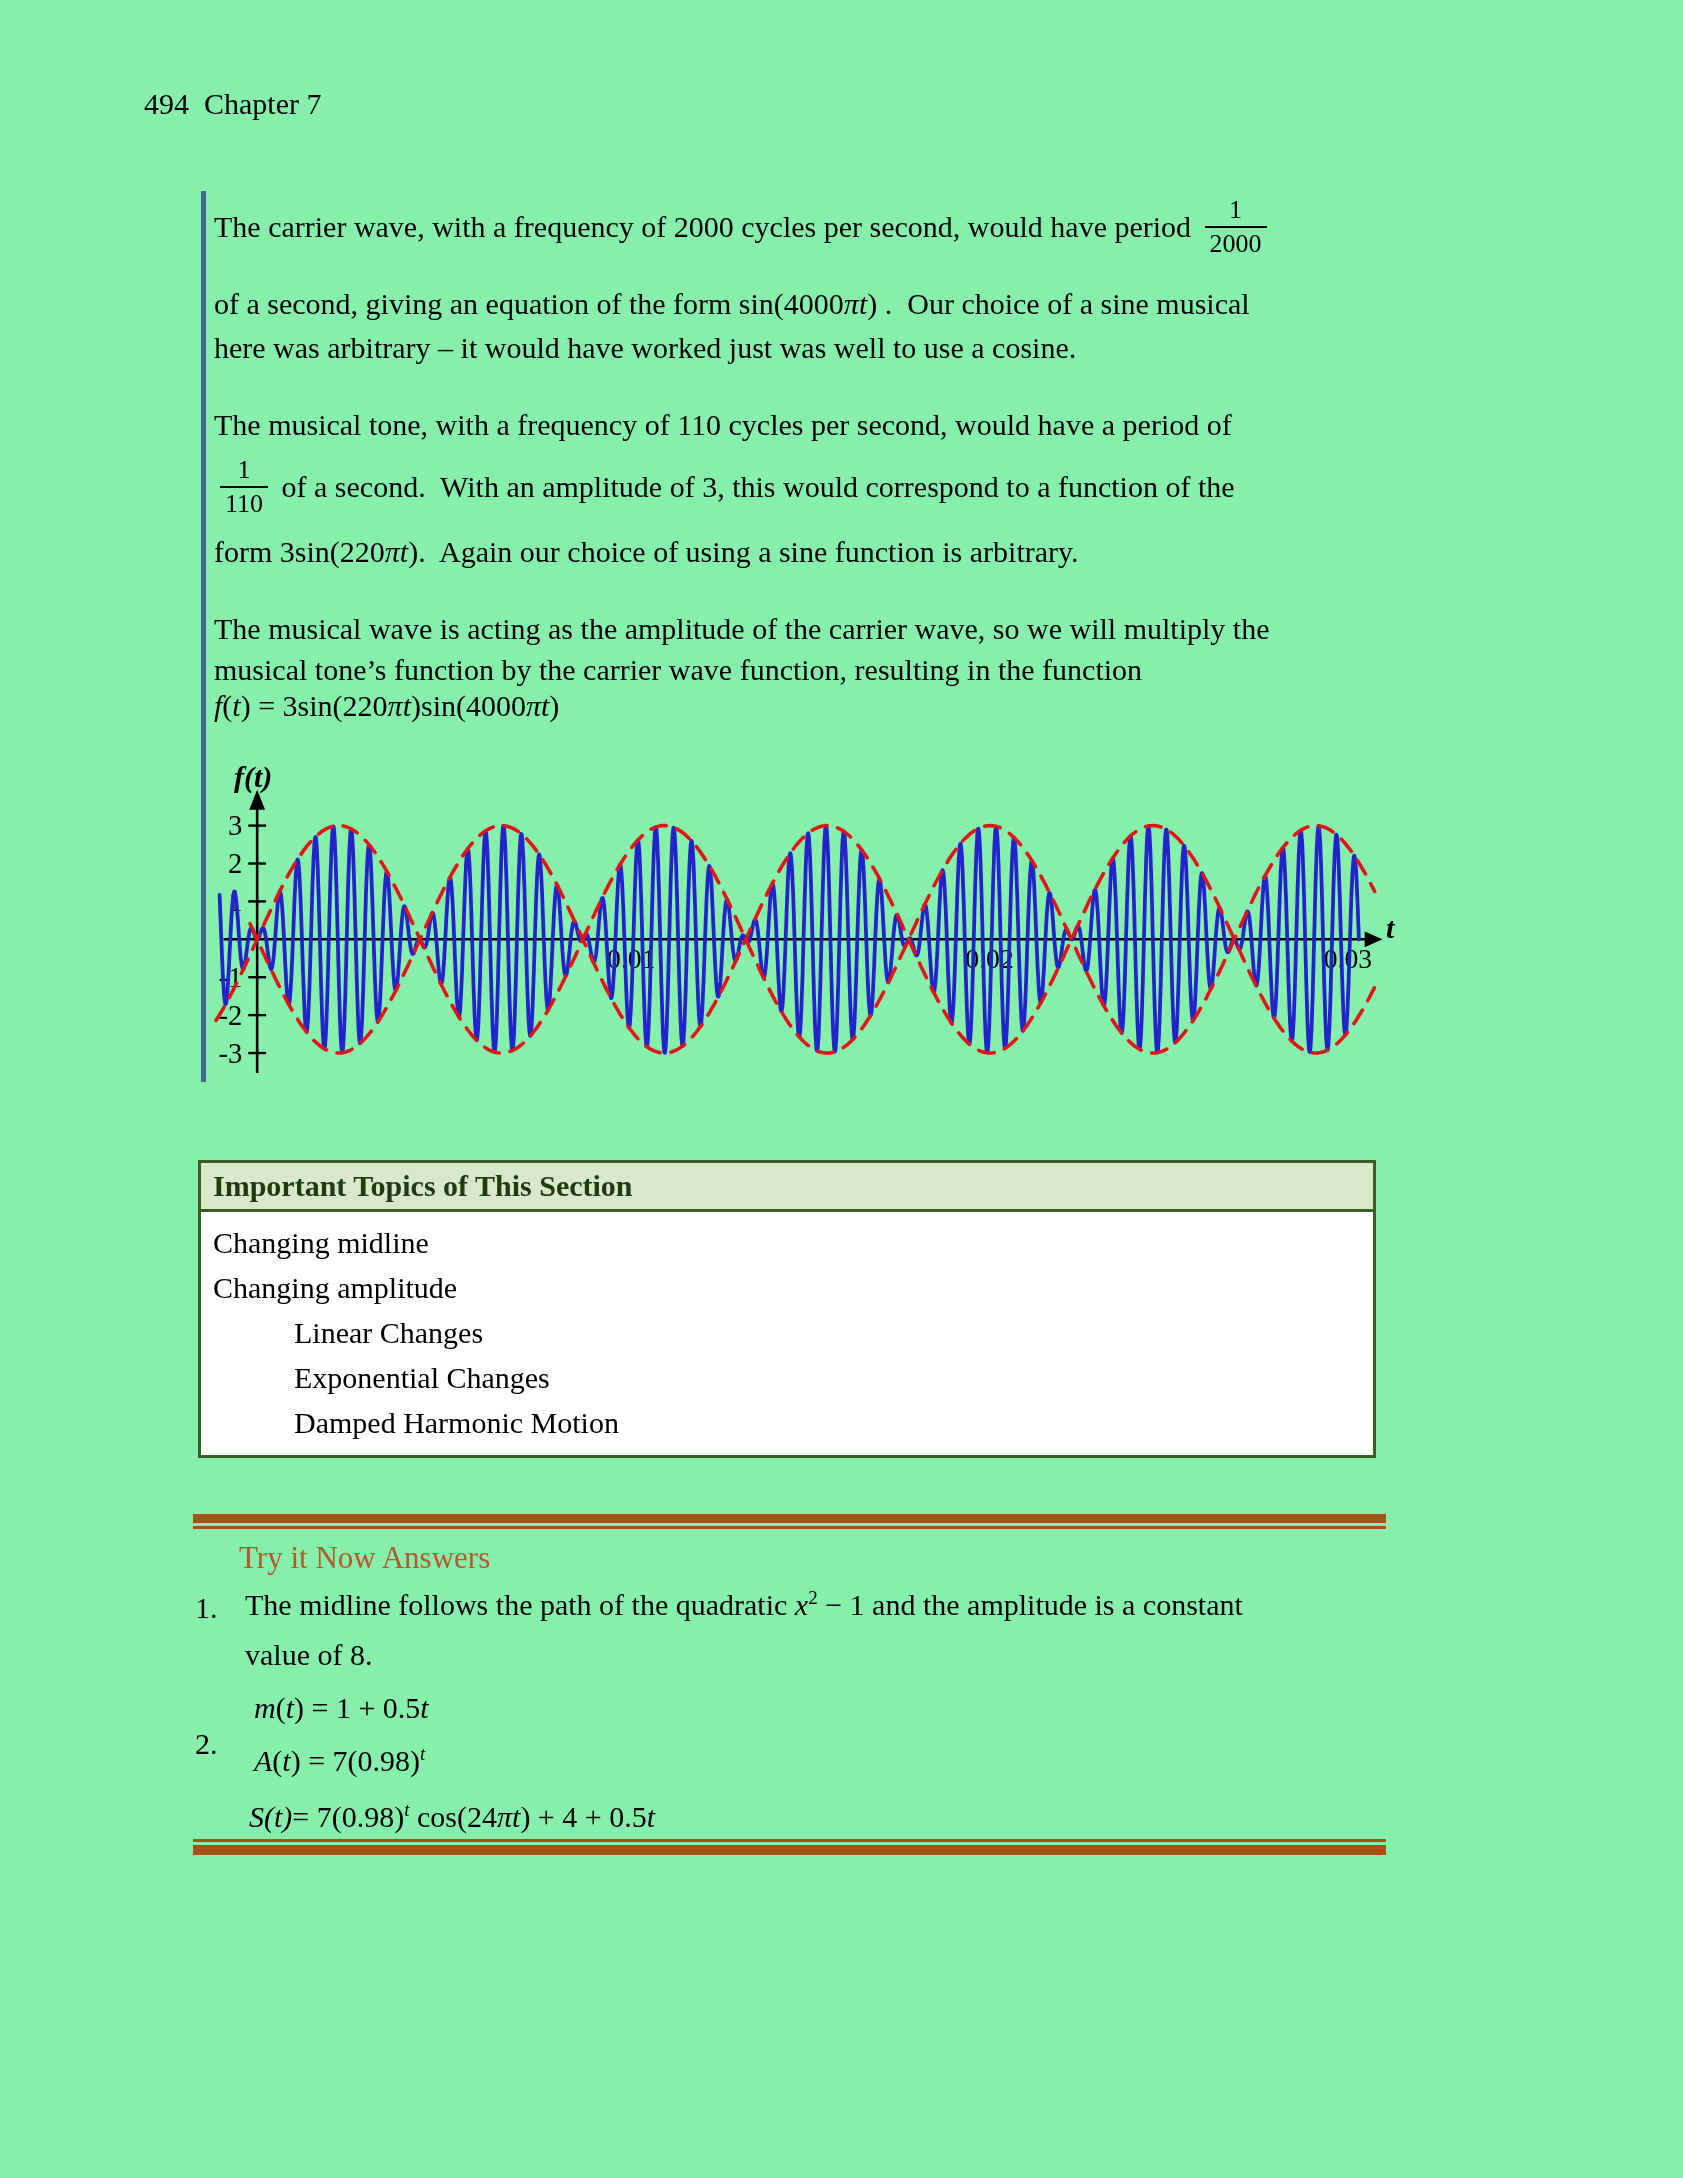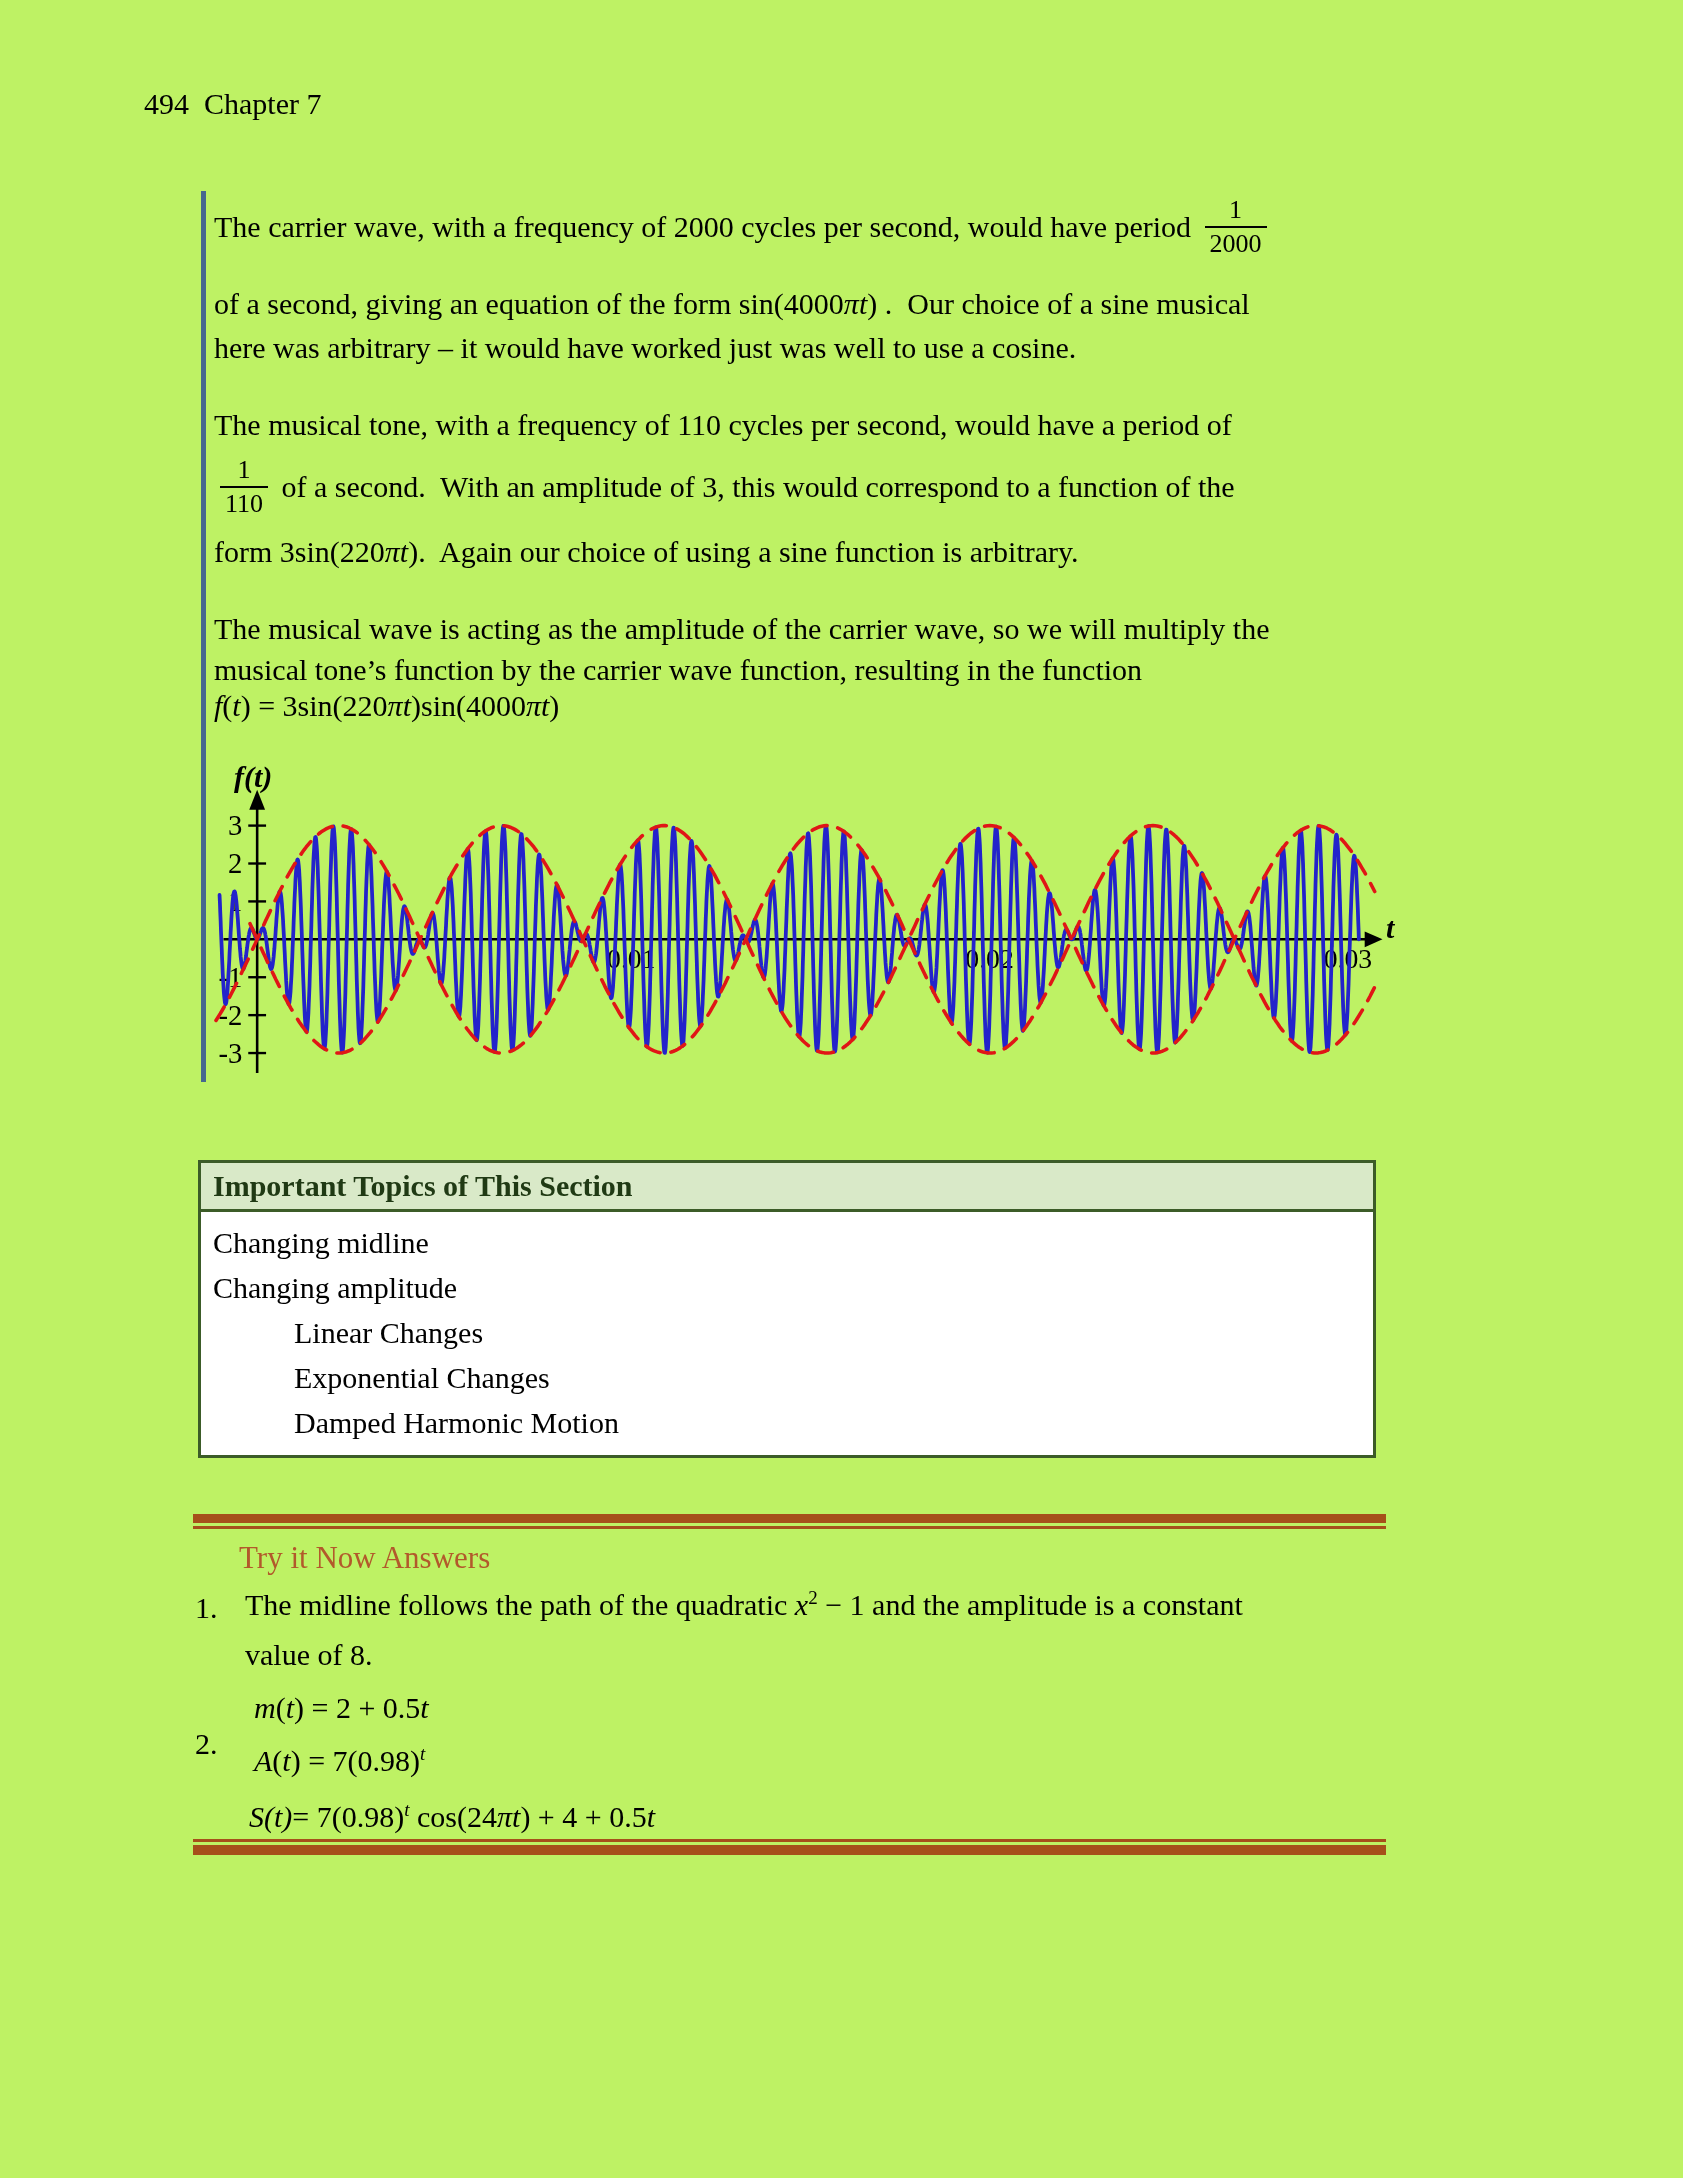--- a/index.html
+++ b/index.html
@@ -1,17 +1,17 @@
 <!DOCTYPE html>
 <html><head>
 <meta charset="utf-8">
 <style>
   html,body{margin:0;padding:0;background:#ffffff;}
   .page{
-    position:relative;width:1683px;height:2178px;background:#bef264;
+    position:relative;width:1683px;height:2178px;background:#86efac;
     font-family:"Liberation Serif","DejaVu Serif",serif;color:#000;overflow:hidden;
   }
   .abs{position:absolute;}
   .hdr{font-size:30px;white-space:pre;}
   .bodyline{font-size:30px;white-space:pre;line-height:38px;}
   .fracline{display:flex;align-items:center;height:77px;font-size:30px;white-space:pre;}
   .frac{display:inline-block;vertical-align:middle;text-align:center;margin:0 6px;}
   .fnum,.fden{display:block;font-size:26px;line-height:30px;padding:0 5px;}
   .fbar{display:block;border-top:2px solid #000;margin:1px 0;}
   .seg-i{font-style:italic;}
@@ -108,21 +108,21 @@
     <div class="thin"></div>
   </div>
 
   <div class="abs tin-heading" style="left:197px;top:1540px;">Try it Now Answers</div>
 
   <div class="abs ans-num" style="left:195px;top:1591px;">1.</div>
   <div class="abs bodyline" style="left:245px;top:1586px;text-align:center;"><span>The midline follows the path of the quadratic </span><span class="seg-i">x</span><span class="seg-sup">2</span><span> − 1</span><span> and the amplitude is a constant</span></div>
   <div class="abs bodyline" style="left:245px;top:1636px;"><span>value of 8.</span></div>
 
   <div class="abs ans-num" style="left:195px;top:1727px;">2.</div>
-  <div class="abs formula" style="left:254px;top:1691px;"><span class="seg-i">m</span><span>(</span><span class="seg-i">t</span><span>) = 2 + 0.5</span><span class="seg-i">t</span></div>
+  <div class="abs formula" style="left:254px;top:1691px;"><span class="seg-i">m</span><span>(</span><span class="seg-i">t</span><span>) = 1 + 0.5</span><span class="seg-i">t</span></div>
   <div class="abs formula" style="left:254px;top:1744px;"><span class="seg-i">A</span><span>(</span><span class="seg-i">t</span><span>) = 7(0.98)</span><span class="seg-isup">t</span></div>
   <div class="abs formula" style="left:249px;top:1800px;"><span class="seg-i">S(t)</span><span>= 7(0.98)</span><span class="seg-isup">t</span><span> cos(24</span><span class="seg-i">πt</span><span>) + 4 + 0.5</span><span class="seg-i">t</span></div>
 
   <div class="abs rule bottom" style="left:193px;top:1839px;">
     <div class="thin"></div>
     <div class="thick"></div>
   </div>
 
 </div>
 

